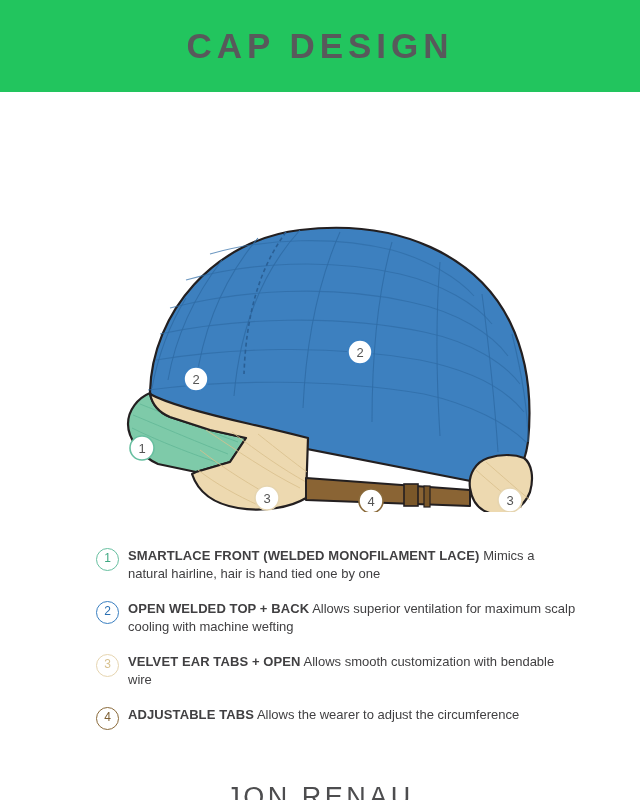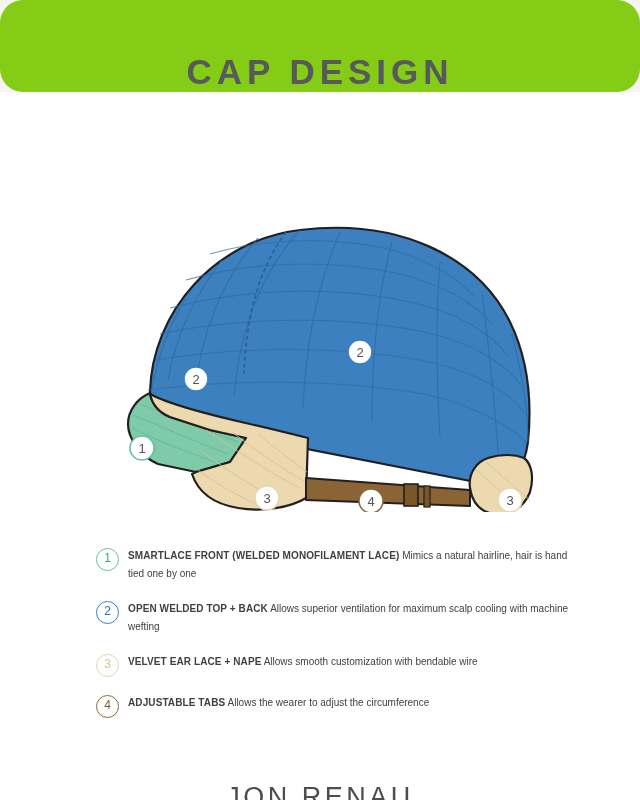--- a/index.html
+++ b/index.html
@@ -19,25 +19,24 @@
     height: 800px;
     background: #f5f4f2;
   }
   
   .header {
     position: absolute;
     top: 0;
     left: 0;
     width: 640px;
     height: 92px;
-    background: #84cc16;
+    background: #22c55e;
     display: flex;
-    align-items: flex-end;
+    align-items: center;
     justify-content: center;
-    border-radius: 23px;
   }
   .header-title {
     font-size: 35px;
     letter-spacing: 5px;
     color: #58595b;
     font-weight: bold;
     font-family: "Liberation Sans", sans-serif;
   }
   
   .body-area {
@@ -81,21 +80,21 @@
     text-align: center;
     margin-right: 9px;
     margin-top: 1px;
     font-family: "Liberation Sans", sans-serif;
   }
   .legend-num.n1 { border-color: #67bfa0; color: #3fa882; }
   .legend-num.n2 { border-color: #3a7fc1; color: #2a6fb2; }
   .legend-num.n3 { border-color: #e6d5b0; color: #d8c290; }
   .legend-num.n4 { border-color: #8a6a3a; color: #7d5f33; }
   .legend-text {
-    font-size: 10px;
+    font-size: 13px;
     line-height: 18px;
     color: #414042;
     font-family: "Liberation Sans", sans-serif;
   }
   .legend-text b {
     font-weight: bold;
     letter-spacing: 0.1px;
   }
   
   .brand {
@@ -256,21 +255,21 @@
         <div class="legend-num n2">2</div>
         <div class="legend-text">
           <b>OPEN WELDED TOP + BACK</b>
           <span>Allows superior ventilation for maximum scalp cooling with machine wefting</span>
         </div>
       </div>
 
       <div class="legend-row">
         <div class="legend-num n3">3</div>
         <div class="legend-text">
-          <b>VELVET EAR LACE + NAPE</b>
+          <b>VELVET EAR TABS + OPEN</b>
           <span>Allows smooth customization with bendable wire</span>
         </div>
       </div>
 
       <div class="legend-row">
         <div class="legend-num n4">4</div>
         <div class="legend-text">
           <b>ADJUSTABLE TABS</b>
           <span>Allows the wearer to adjust the circumference</span>
         </div>

